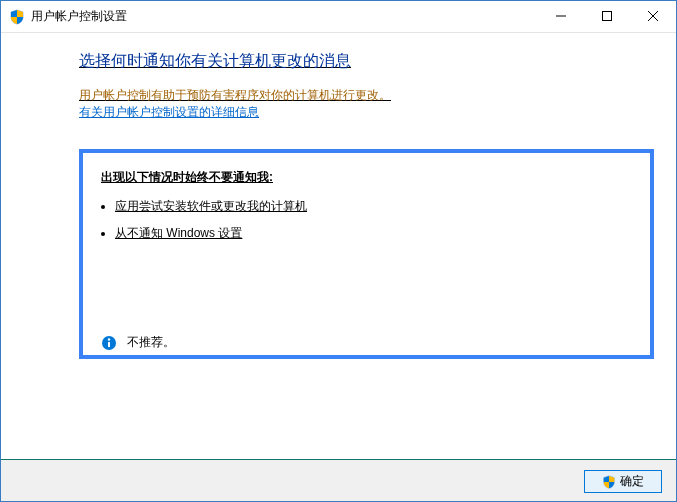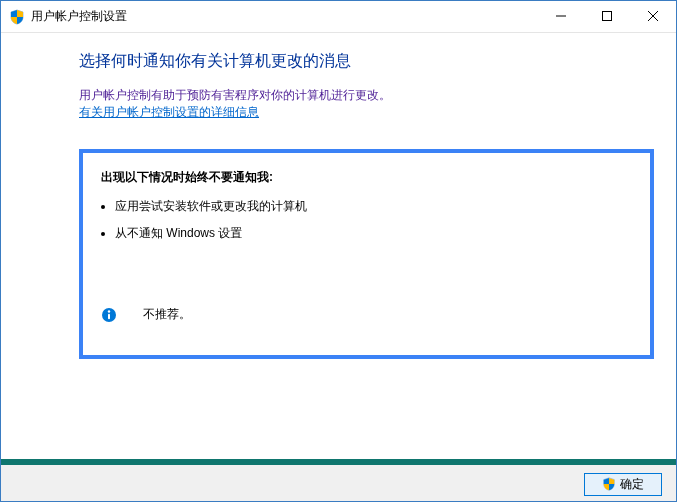--- a/index.html
+++ b/index.html
@@ -45,29 +45,30 @@
     align-items: center;
     justify-content: center;
     color: #000;
   }
   .winbtn svg { width: 10px; height: 10px; }
   
   .content {
     padding: 18px 22px 8px 78px;
     height: calc(100% - 30px - 44px);
     position: relative;
+    text-decoration: underline;
   }
   .heading {
     color: #003399;
     font-size: 16px;
     margin: 0 0 14px 0;
   }
   .desc {
     font-size: 12px;
-    color: #4c1d95;
+    color: #a16207;
     margin: 0;
     line-height: 1.5;
   }
   .link {
     color: #0066cc;
     text-decoration: underline;
     cursor: pointer;
   }
   .body-row {
     display: flex;
@@ -132,36 +133,36 @@
     margin: 0 0 0 14px;
     padding: 0;
   }
   .panel li {
     font-size: 12px;
     margin-bottom: 10px;
     list-style: disc;
   }
   .rec-row {
     position: absolute;
-    bottom: 32px;
+    bottom: 4px;
     left: 18px;
     display: flex;
     align-items: center;
-    gap: 26px;
+    gap: 10px;
     justify-content: space-between;
   }
   .info-icon {
     width: 16px; height: 16px;
     display: inline-block;
   }
   
   .footer {
     height: 44px;
     background: #f0f0f0;
-    border-top: 6px solid #0f766e;
+    border-top: 1px solid #0f766e;
     display: flex;
     align-items: center;
     justify-content: flex-end;
     padding-right: 14px;
     gap: 8px;
   }
   .btn {
     min-width: 78px;
     height: 23px;
     border: 1px solid #adadad;

